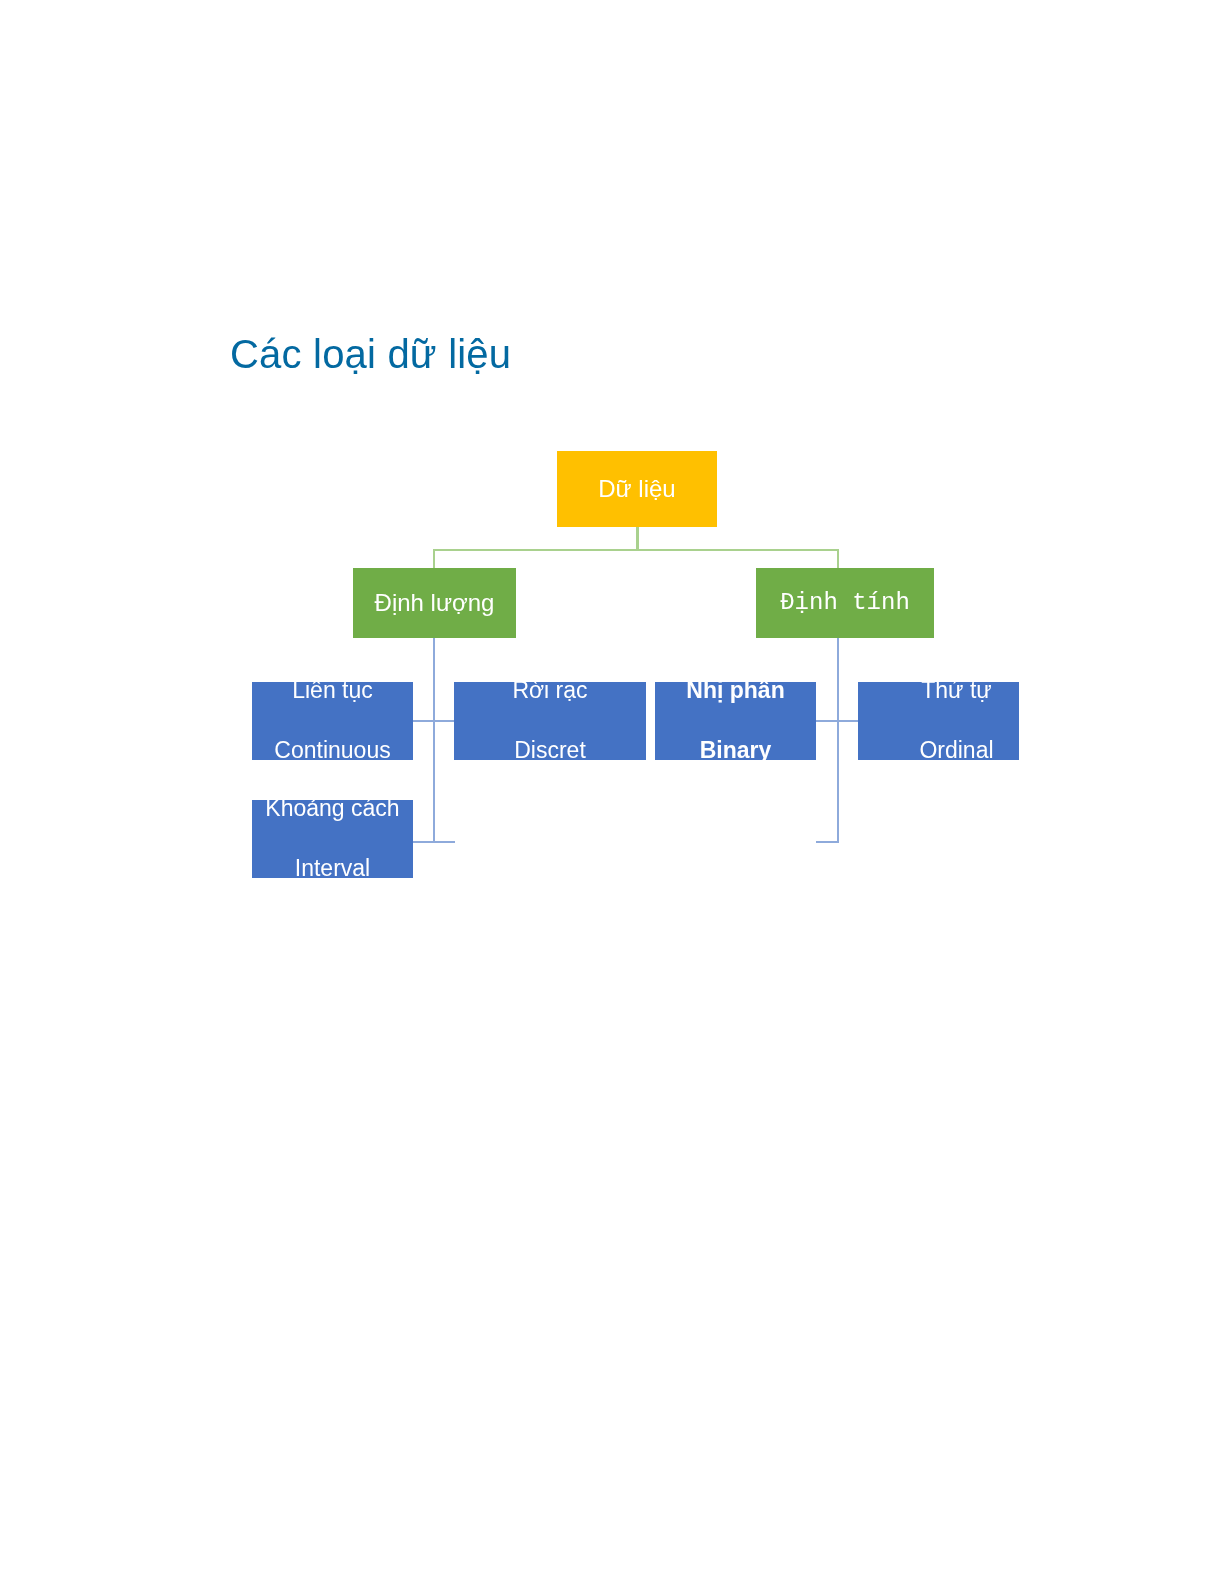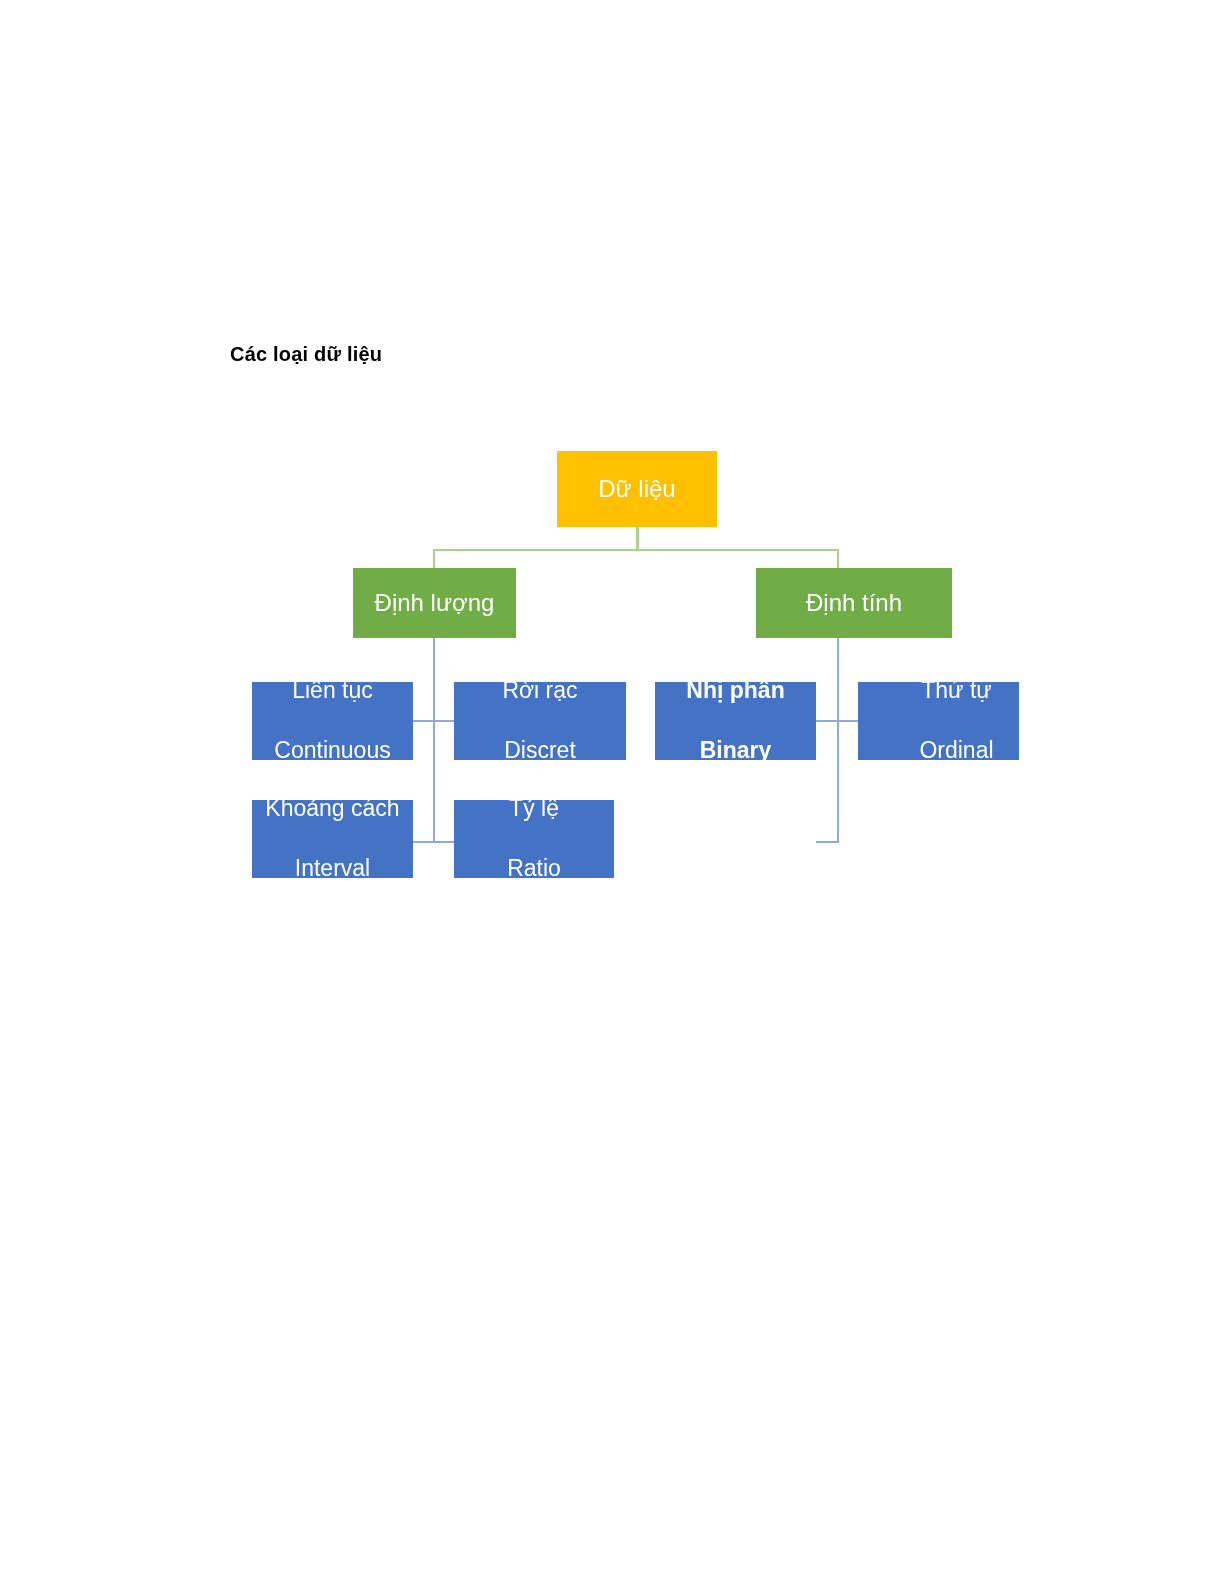--- a/index.html
+++ b/index.html
@@ -20,25 +20,25 @@
     width: 1225px;
     height: 1585px;
     background: #ffffff;
   }
 
   
   #slide-title {
     position: absolute;
     left: 230px;
     top: 332px;
-    font-size: 20px;
+    font-size: 40px;
     line-height: 44px;
-    color: #000000;
+    color: #0369a1;
     letter-spacing: 0.2px;
-    font-weight: 700;
+    font-weight: 400;
     white-space: nowrap;
   }
 
   
   .node {
     position: absolute;
     box-sizing: border-box;
     display: flex;
     flex-direction: column;
     align-items: center;
@@ -108,48 +108,44 @@
   <div class="conn conn-blue-h" style="left:816px; top:841px; width:22px; height:2px;"></div>
 
   <div class="node node-root" style="left:557px; top:451px; width:160px; height:76px;">
     <span class="ln">Dữ liệu</span>
   </div>
 
   <div class="node node-branch" style="left:353px; top:568px; width:163px; height:70px;">
     <span class="ln">Định lượng</span>
   </div>
 
-  <div class="node node-branch" style="left:756px; top:568px; width:196px; height:70px;">
+  <div class="node node-branch" style="left:756px; top:568px; width:178px; height:70px;font-family:Liberation Mono, monospace;">
     <span class="ln">Định tính</span>
   </div>
 
   <div class="node node-leaf" style="left:252px; top:682px; width:161px; height:78px;">
     <span class="ln">Liên tục</span>
     <span class="ln">Continuous</span>
   </div>
 
-  <div class="node node-leaf" style="left:454px; top:682px; width:172px; height:78px;">
+  <div class="node node-leaf" style="left:454px; top:682px; width:192px; height:78px;">
     <span class="ln">Rời rạc</span>
     <span class="ln">Discret</span>
   </div>
 
   <div class="node node-leaf" style="left:655px; top:682px; width:161px; height:78px;font-weight:bold;">
     <span class="ln">Nhị phân</span>
     <span class="ln">Binary</span>
   </div>
 
   <div class="node node-leaf" style="left:858px; top:682px; width:161px; height:78px;padding-left:36px;">
     <span class="ln">Thứ tự</span>
     <span class="ln">Ordinal</span>
   </div>
 
   <div class="node node-leaf" style="left:252px; top:800px; width:161px; height:78px;">
     <span class="ln">Khoảng cách</span>
     <span class="ln">Interval</span>
   </div>
 
-  <div class="node node-leaf" style="left:454px; top:800px; width:160px; height:78px;">
-    <span class="ln">Tỷ lệ</span>
-    <span class="ln">Ratio</span>
-  </div>
 
 
 </div>
 
 </body></html>

